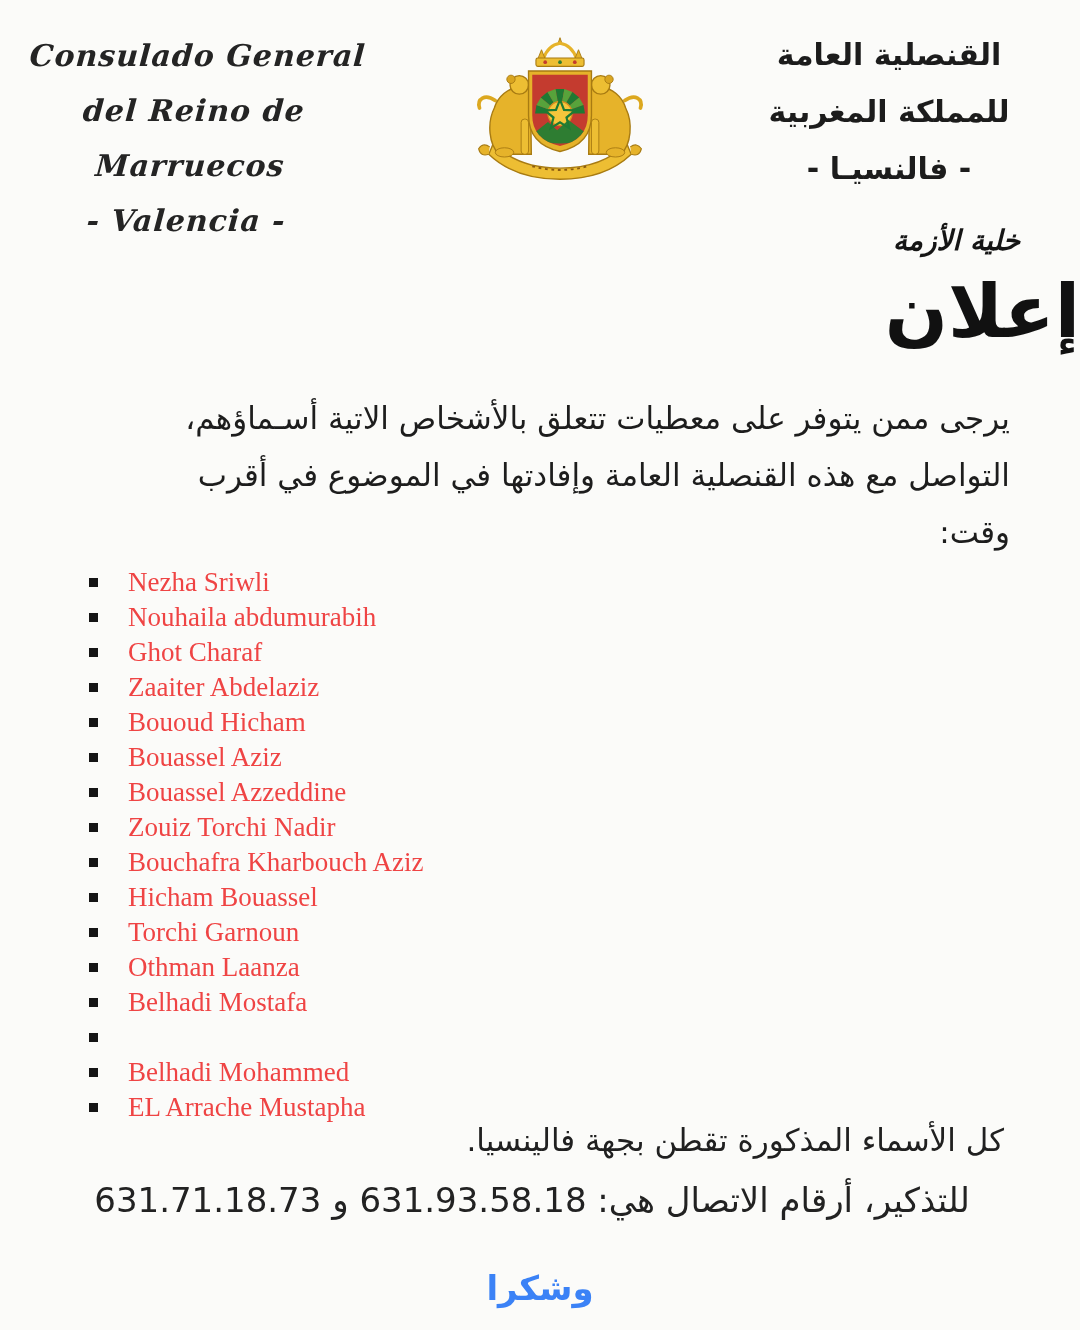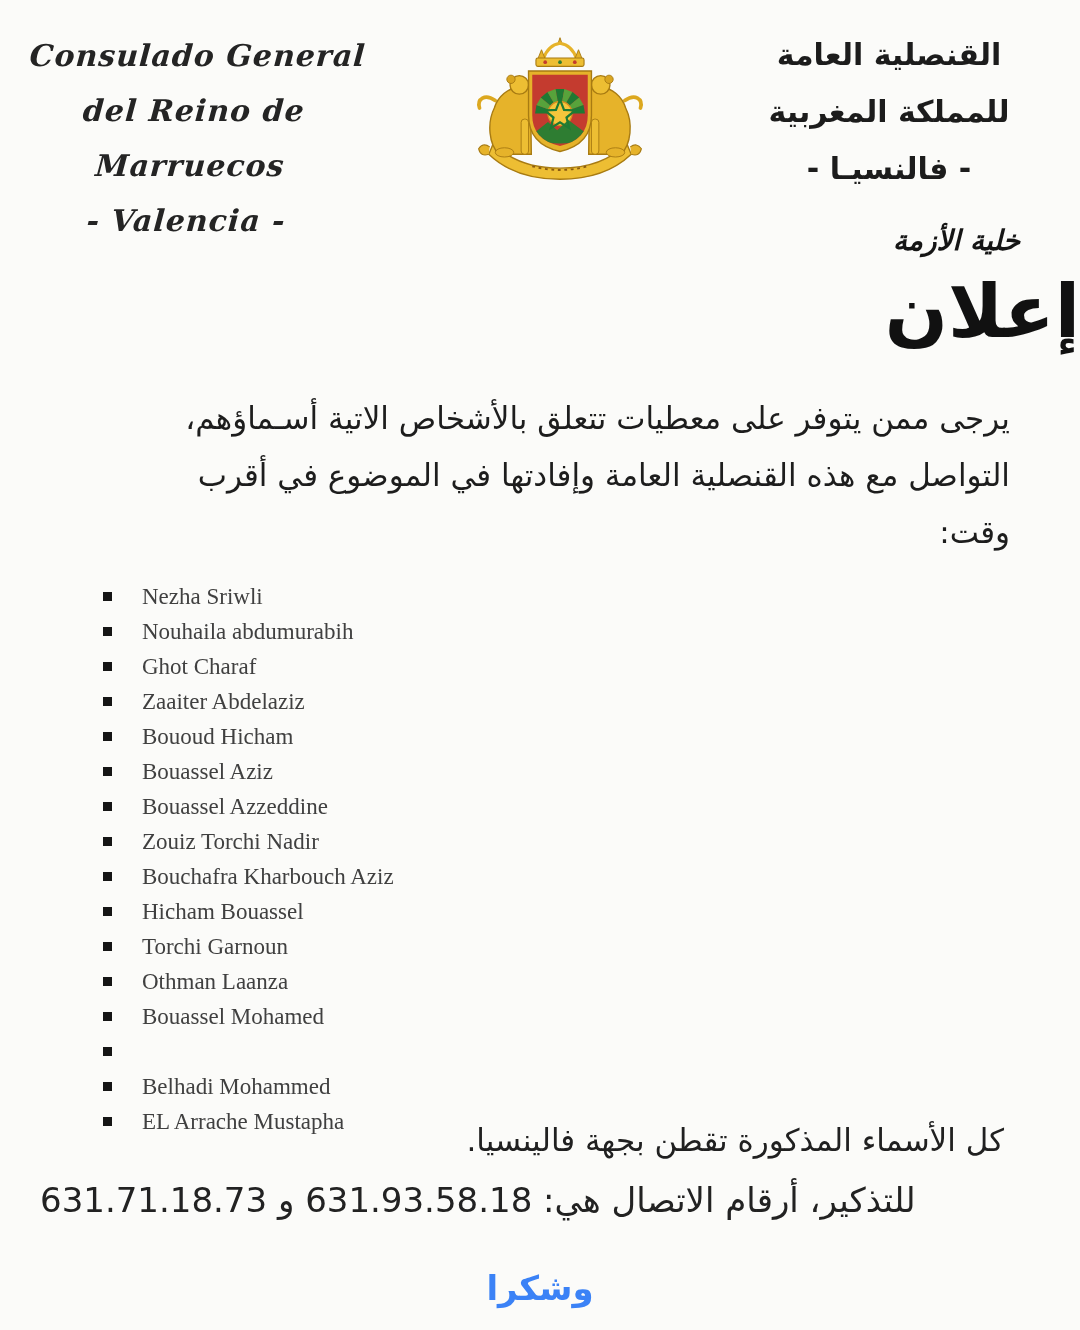--- a/index.html
+++ b/index.html
@@ -41,36 +41,36 @@
     text-align:right;direction:rtl;
     font-weight:bold;font-size:74px;color:#111;
   }
   .intro{
     position:absolute;top:390px;left:87px;right:70px;
     direction:rtl;text-align:right;
     font-size:31px;line-height:57px;color:#1d1d1d;
   }
   .names{
     position:absolute;top:561px;left:85px;
-    margin:18px;padding:0;list-style:none;
+    margin:4px;padding:0;list-style:none;
     font-family:"Liberation Serif",serif;
-    font-size:23px;color:#404040;
+    font-size:27px;color:#ef4444;
   }
   .names li{height:35px;display:flex;align-items:center;}
   .bullet{
     width:9px;height:9px;background:#151515;
     display:inline-block;margin-right:30px;flex:none;
   }
   .f1{
     position:absolute;top:1122px;right:76px;
     direction:rtl;font-size:31px;color:#202020;
   }
   .f2{
     position:absolute;top:1180px;right:56px;left:40px;
-    direction:rtl;text-align:left;white-space:nowrap;
+    direction:rtl;text-align:center;white-space:nowrap;
     font-size:34px;color:#222;
   }
   .thanks{
     position:absolute;top:1268px;left:0;width:100%;
     text-align:center;direction:rtl;
     font-weight:bold;font-size:34px;color:#3b82f6;
   }
 </style>
 </head>
 <body>
@@ -209,21 +209,21 @@
     <li>
         <span class="bullet"></span>
         <span>Torchi Garnoun</span>
       </li>
     <li>
         <span class="bullet"></span>
         <span>Othman Laanza</span>
       </li>
     <li>
         <span class="bullet"></span>
-        <span>Bouassel Mohamed</span>
+        <span>Belhadi Mostafa</span>
       </li>
     <li>
         <span class="bullet"></span>
       </li>
     <li>
         <span class="bullet"></span>
         <span>Belhadi Mohammed</span>
       </li>
     <li>
         <span class="bullet"></span>

